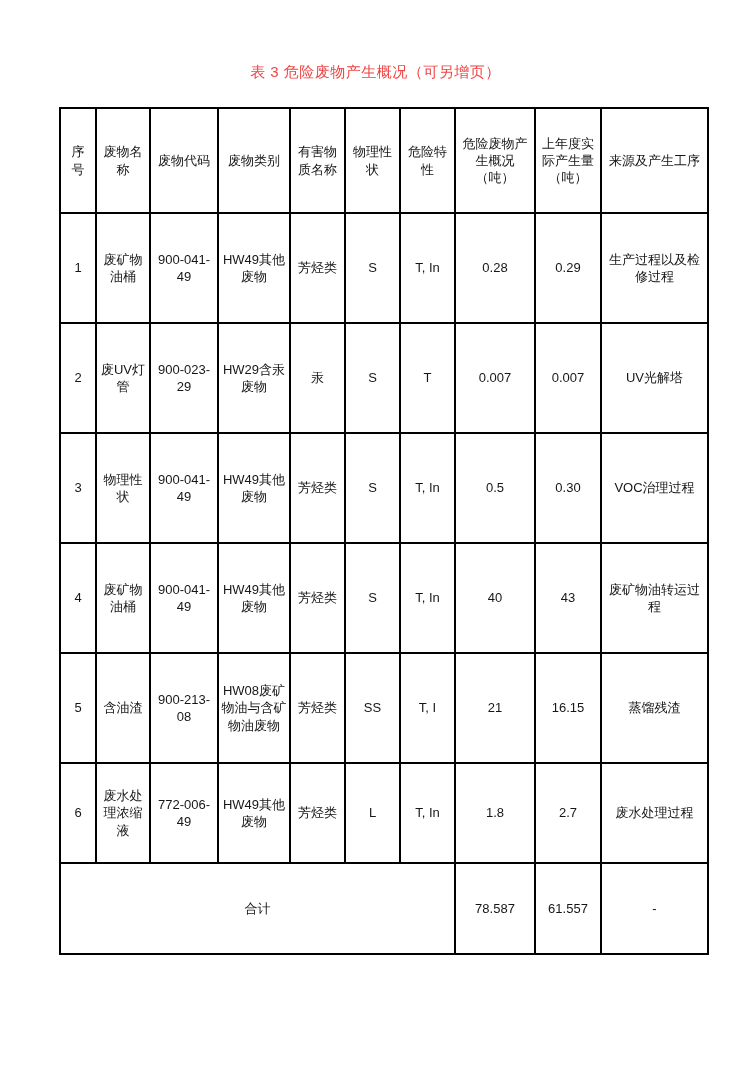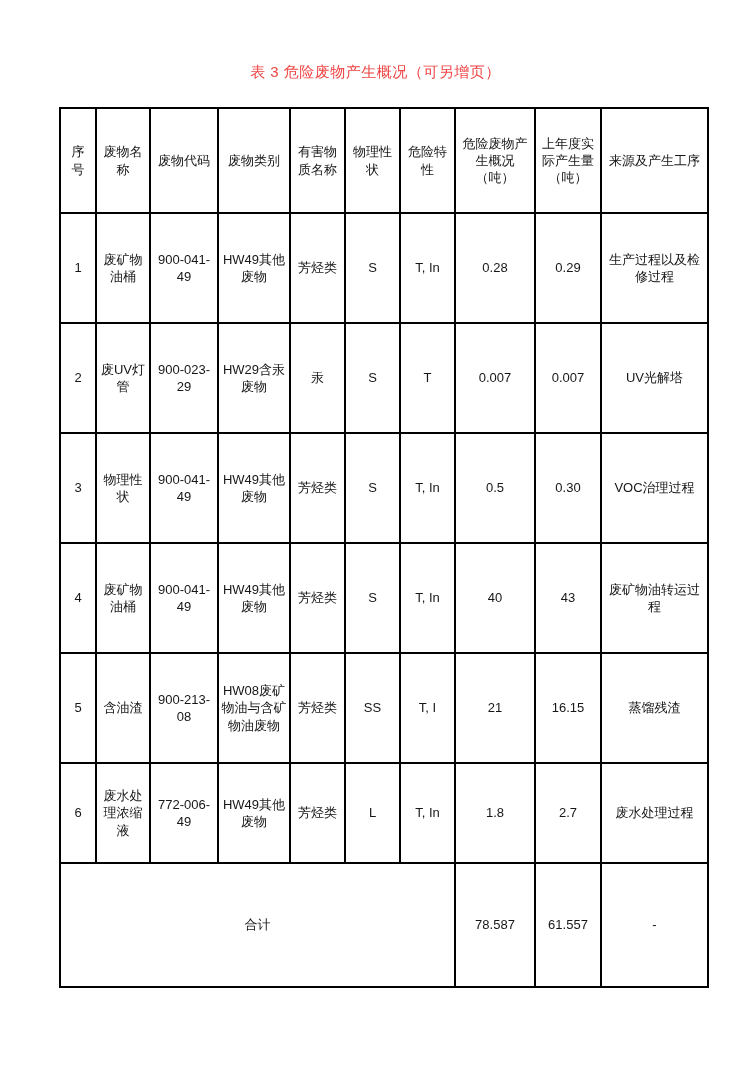--- a/index.html
+++ b/index.html
@@ -37,21 +37,21 @@
     vertical-align: middle;
     padding: 0 1px;
     color: #161616;
     word-break: normal;
     overflow-wrap: normal;
   }
   .waste-table .c0 { padding: 0 6px; }
   .row-header  { height: 105px; }
   .row-data    { height: 110px; }
   .row-data-6  { height: 100px; }
-  .row-total   { height: 124px; margin-left: 32px; }
+  .row-total   { height: 91px; margin-left: 32px; }
   .total-label-cell { text-align: right; padding-right: 3px; }
 </style>
 </head>
 <body>
 
 <div class="page">
 
   <div class="doc-title">表 3 危险废物产生概况（可另增页）</div>
 
   <table class="waste-table">

